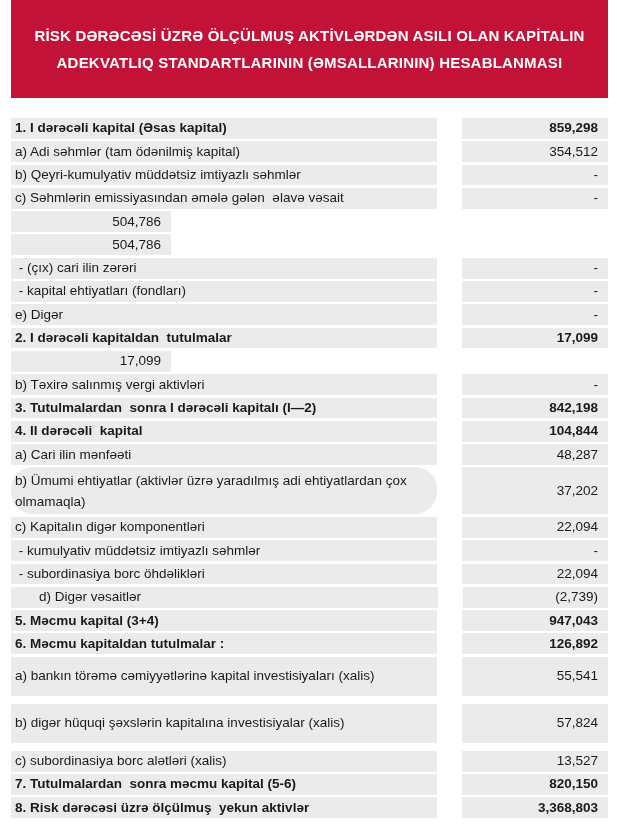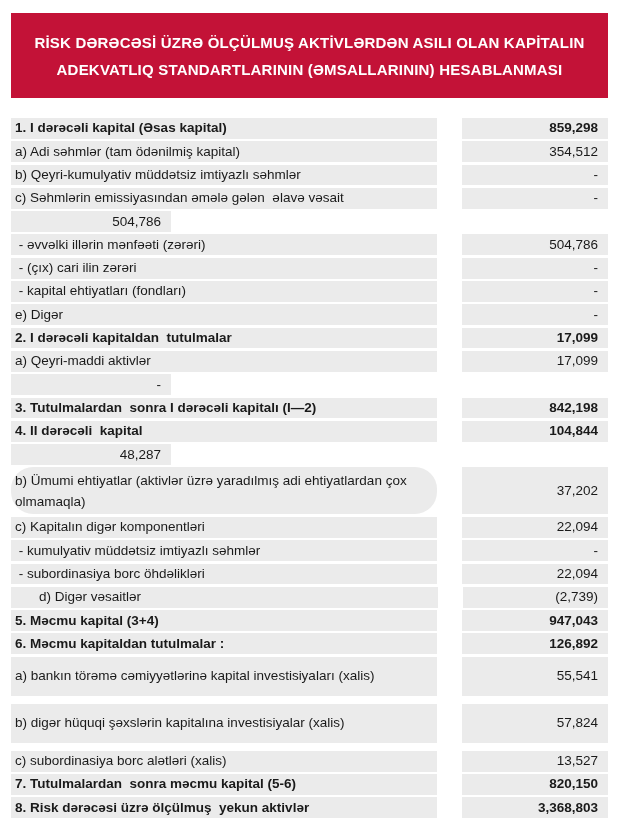--- a/index.html
+++ b/index.html
@@ -12,22 +12,22 @@
   body {
     width: 617px; height: 833px;
     background: #ffffff;
     font-family: "Liberation Sans", sans-serif;
     color: var(--ink);
     position: relative;
     overflow: hidden;
   }
   .banner {
     position: absolute;
-    left: 11px; top: 13px;
-    width: 597px; height: 85px;
+    left: 11px; top: 0;
+    width: 597px; height: 98px;
     background: var(--accent);
     color: #ffffff;
     display: flex; align-items: center; justify-content: center;
     text-align: center;
     font-weight: 700;
     font-size: 15px;
     line-height: 27px;
     padding: 0 14px;
     letter-spacing: 0.2px;
   }
@@ -84,55 +84,55 @@
     <div class="cell value">-</div>
   </div>
     <div class="row">
     <div class="cell label">c) Səhmlərin emissiyasından əmələ gələn  əlavə vəsait</div>
     <div class="cell value">-</div>
   </div>
     <div class="row">
     <div class="cell value">504,786</div>
   </div>
     <div class="row">
-    <div class="cell label"> - əvvəlki illərin mənfəəti (zərəri)</div>
     <div class="cell value">504,786</div>
   </div>
     <div class="row">
     <div class="cell label"> - (çıx) cari ilin zərəri</div>
     <div class="cell value">-</div>
   </div>
     <div class="row">
     <div class="cell label"> - kapital ehtiyatları (fondları)</div>
     <div class="cell value">-</div>
   </div>
     <div class="row">
     <div class="cell label">e) Digər</div>
     <div class="cell value">-</div>
   </div>
     <div class="row bold">
     <div class="cell label">2. I dərəcəli kapitaldan  tutulmalar</div>
     <div class="cell value">17,099</div>
   </div>
     <div class="row">
-    <div class="cell label">a) Qeyri-maddi aktivlər</div>
     <div class="cell value">17,099</div>
   </div>
     <div class="row">
+    <div class="cell label">b) Təxirə salınmış vergi aktivləri</div>
     <div class="cell value">-</div>
   </div>
     <div class="row bold">
     <div class="cell label">3. Tutulmalardan  sonra I dərəcəli kapitalı (I—2)</div>
     <div class="cell value">842,198</div>
   </div>
     <div class="row bold">
     <div class="cell label">4. II dərəcəli  kapital</div>
     <div class="cell value">104,844</div>
   </div>
     <div class="row">
+    <div class="cell label">a) Cari ilin mənfəəti</div>
     <div class="cell value">48,287</div>
   </div>
     <div class="row twoline">
     <div class="cell label">b) Ümumi ehtiyatlar (aktivlər üzrə yaradılmış adi ehtiyatlardan çox olmamaqla)</div>
     <div class="cell value">37,202</div>
   </div>
     <div class="row">
     <div class="cell label">c) Kapitalın digər komponentləri</div>
     <div class="cell value">22,094</div>
   </div>

